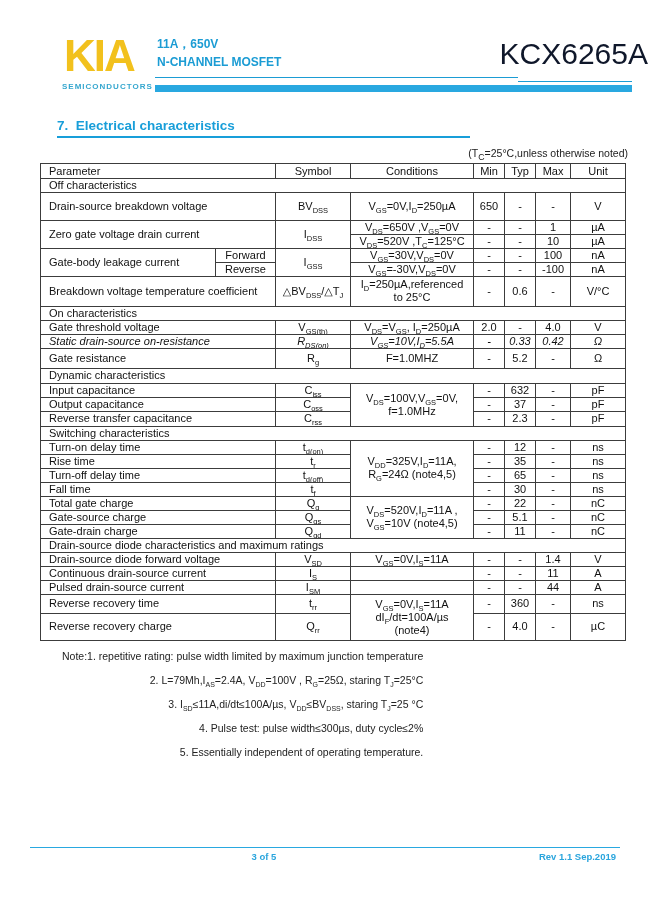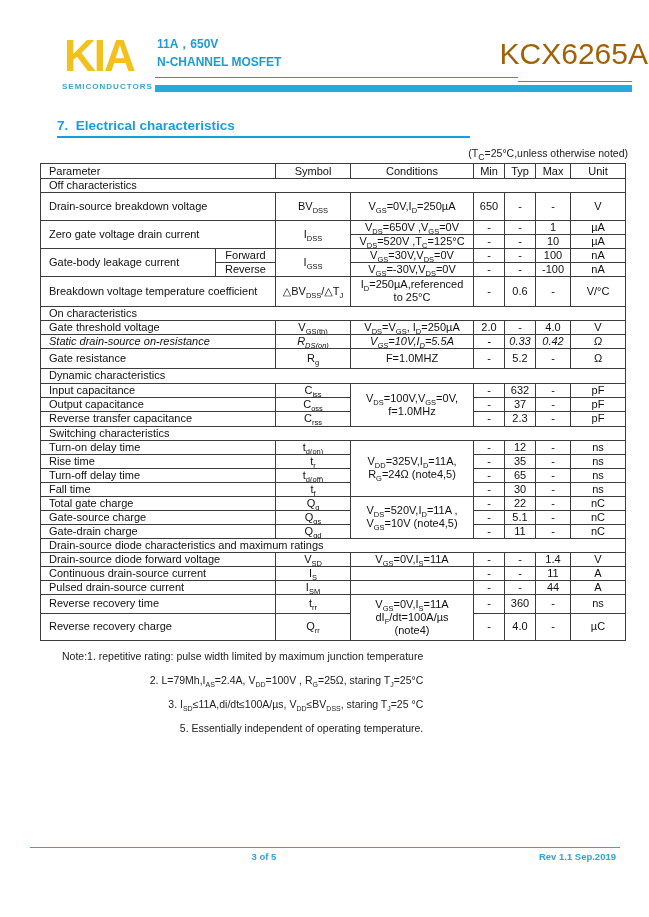--- a/index.html
+++ b/index.html
@@ -7,21 +7,21 @@
     position:relative;width:649px;height:917px;background:#ffffff;overflow:hidden;
     font-family:"Liberation Sans",sans-serif;color:#1a1a1a;padding-left:16px;
   }
   
   #logo{position:absolute;left:64px;top:34px;font-size:44px;font-weight:bold;
         color:#f2c11d;letter-spacing:-2px;line-height:44px;}
   #logo-sub{position:absolute;left:62px;top:82px;font-size:8px;font-weight:bold;
         color:#35a7cf;letter-spacing:1px;}
   #subtitle{position:absolute;left:157px;top:35px;font-size:12px;font-weight:bold;
         color:#1b9cd4;line-height:18px;}
-  #part-number{position:absolute;right:17px;top:37px;font-size:30px;color:#a16207;
+  #part-number{position:absolute;right:17px;top:37px;font-size:30px;color:#0f172a;
         letter-spacing:0;}
   .rule-left{position:absolute;left:155px;top:77px;width:363px;height:1px;background:#1b9cd4;}
   .rule-right{position:absolute;left:518px;top:81px;width:114px;height:1px;background:#1b9cd4;}
   .thick-bar{position:absolute;left:155px;top:85px;width:477px;height:7px;background:#29a8e0;}
   
   #section-title{position:absolute;left:57px;top:118px;width:413px;
         font-size:13.5px;font-weight:bold;color:#189ed9;
         border-bottom:2px solid #189ed9;padding-bottom:3px;white-space:pre;}
   #cond-note{position:absolute;top:147px;right:37px;font-size:10.5px;color:#222;}
   
@@ -305,20 +305,21 @@
           <td>-</td>
           <td>µC</td>
         </tr>
       </tbody>
   </table>
 
   <div id="notes">
       <div class="note-line">Note:1. repetitive rating: pulse width limited by maximum junction temperature</div>
       <div class="note-line indent">2. L=79Mh,I<sub>AS</sub>=2.4A, V<sub>DD</sub>=100V , R<sub>G</sub>=25Ω, staring T<sub>J</sub>=25°C</div>
       <div class="note-line indent">3. I<sub>SD</sub>≤11A,di/dt≤100A/µs, V<sub>DD</sub>≤BV<sub>DSS</sub>, staring T<sub>J</sub>=25 °C</div>
+      <div class="note-line indent">4. Pulse test: pulse width≤300µs, duty cycle≤2%</div>
       <div class="note-line indent">5. Essentially independent of operating temperature.</div>
     </div>
 
   <div id="footer-rule"></div>
   <div id="footer-page">3 of 5</div>
   <div id="footer-rev">Rev 1.1 Sep.2019</div>
 
 </div>
 
 </body></html>

